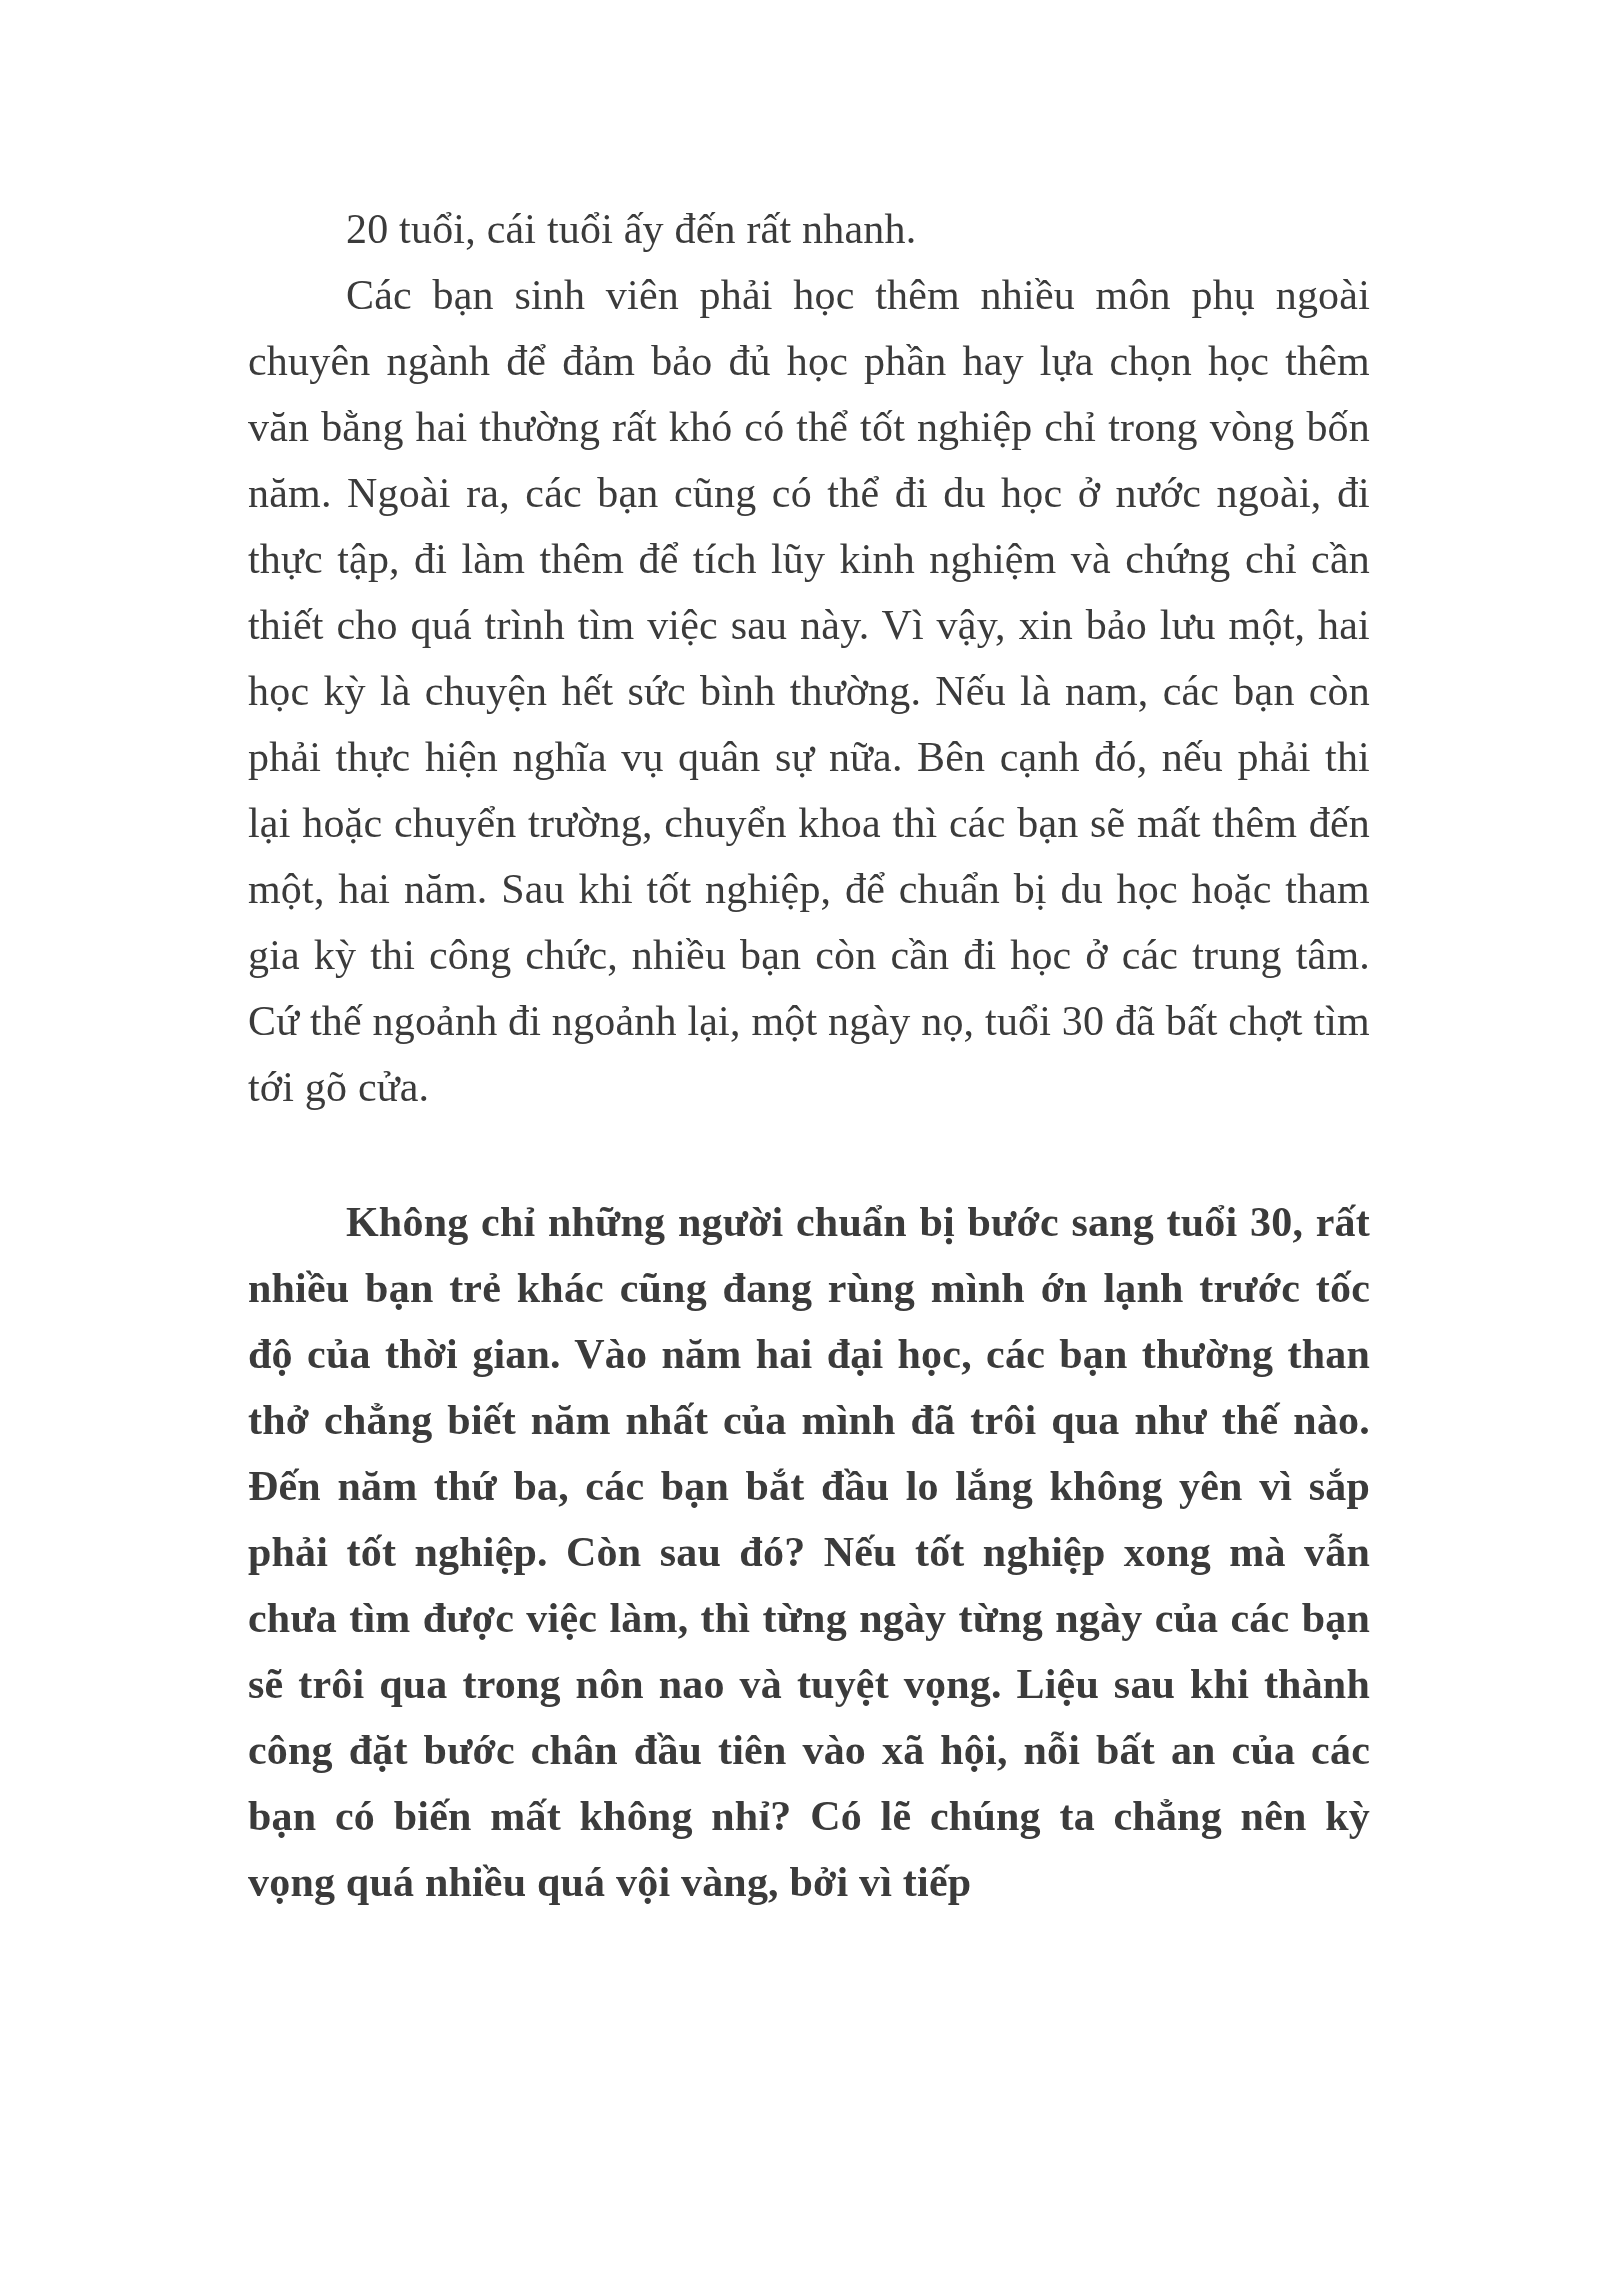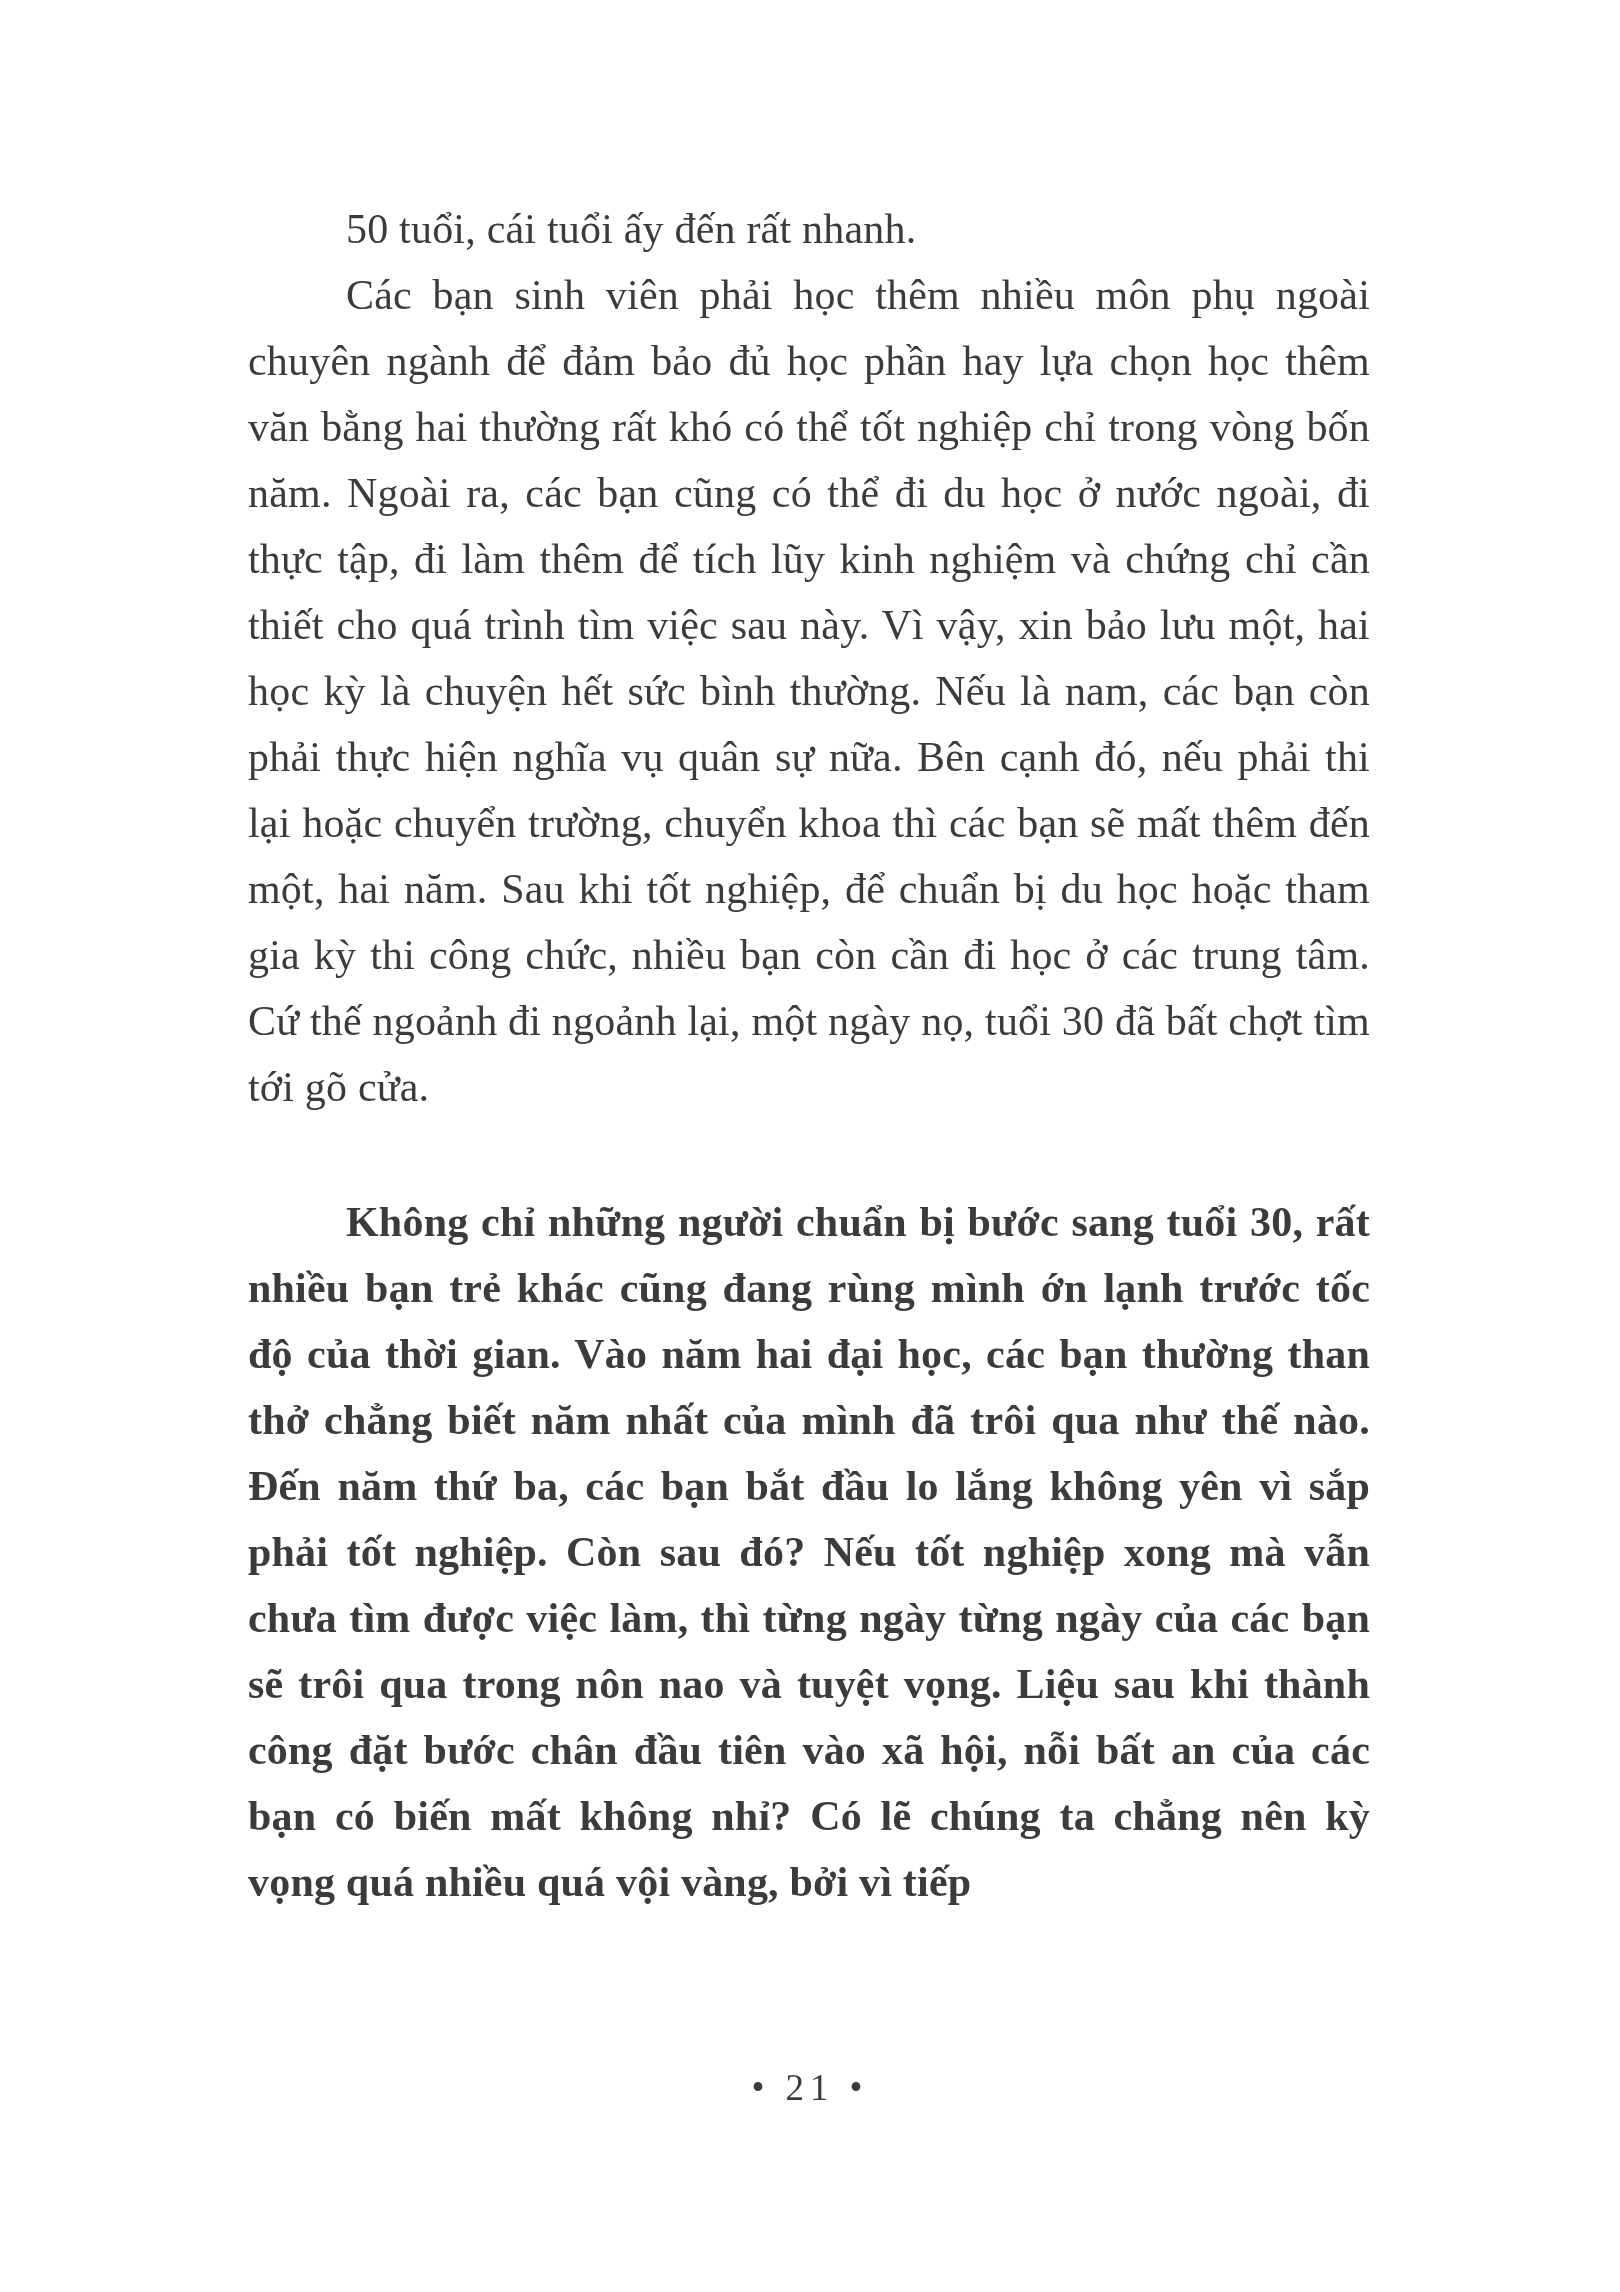--- a/index.html
+++ b/index.html
@@ -50,19 +50,18 @@
     font-size: 37px;
     color: #3b3b3b;
     letter-spacing: 5.9px;
   }
 </style>
 </head>
 <body>
 
 <div class="page">
   <div class="text-block">
-    <p>50 tuổi, cái tuổi ấy đến rất nhanh.</p>
+    <p>20 tuổi, cái tuổi ấy đến rất nhanh.</p>
     <p>Các bạn sinh viên phải học thêm nhiều môn phụ ngoài chuyên ngành để đảm bảo đủ học phần hay lựa chọn học thêm văn bằng hai thường rất khó có thể tốt nghiệp chỉ trong vòng bốn năm. Ngoài ra, các bạn cũng có thể đi du học ở nước ngoài, đi thực tập, đi làm thêm để tích lũy kinh nghiệm và chứng chỉ cần thiết cho quá trình tìm việc sau này. Vì vậy, xin bảo lưu một, hai học kỳ là chuyện hết sức bình thường. Nếu là nam, các bạn còn phải thực hiện nghĩa vụ quân sự nữa. Bên cạnh đó, nếu phải thi lại hoặc chuyển trường, chuyển khoa thì các bạn sẽ mất thêm đến một, hai năm. Sau khi tốt nghiệp, để chuẩn bị du học hoặc tham gia kỳ thi công chức, nhiều bạn còn cần đi học ở các trung tâm. Cứ thế ngoảnh đi ngoảnh lại, một ngày nọ, tuổi 30 đã bất chợt tìm tới gõ cửa.</p>
     <p class="section-gap">Không chỉ những người chuẩn bị bước sang tuổi 30, rất nhiều bạn trẻ khác cũng đang rùng mình ớn lạnh trước tốc độ của thời gian. Vào năm hai đại học, các bạn thường than thở chẳng biết năm nhất của mình đã trôi qua như thế nào. Đến năm thứ ba, các bạn bắt đầu lo lắng không yên vì sắp phải tốt nghiệp. Còn sau đó? Nếu tốt nghiệp xong mà vẫn chưa tìm được việc làm, thì từng ngày từng ngày của các bạn sẽ trôi qua trong nôn nao và tuyệt vọng. Liệu sau khi thành công đặt bước chân đầu tiên vào xã hội, nỗi bất an của các bạn có biến mất không nhỉ? Có lẽ chúng ta chẳng nên kỳ vọng quá nhiều quá vội vàng, bởi vì tiếp</p>
   </div>
-  <div class="page-number">• 21 •</div>
 </div>
 
 
 </body></html>

